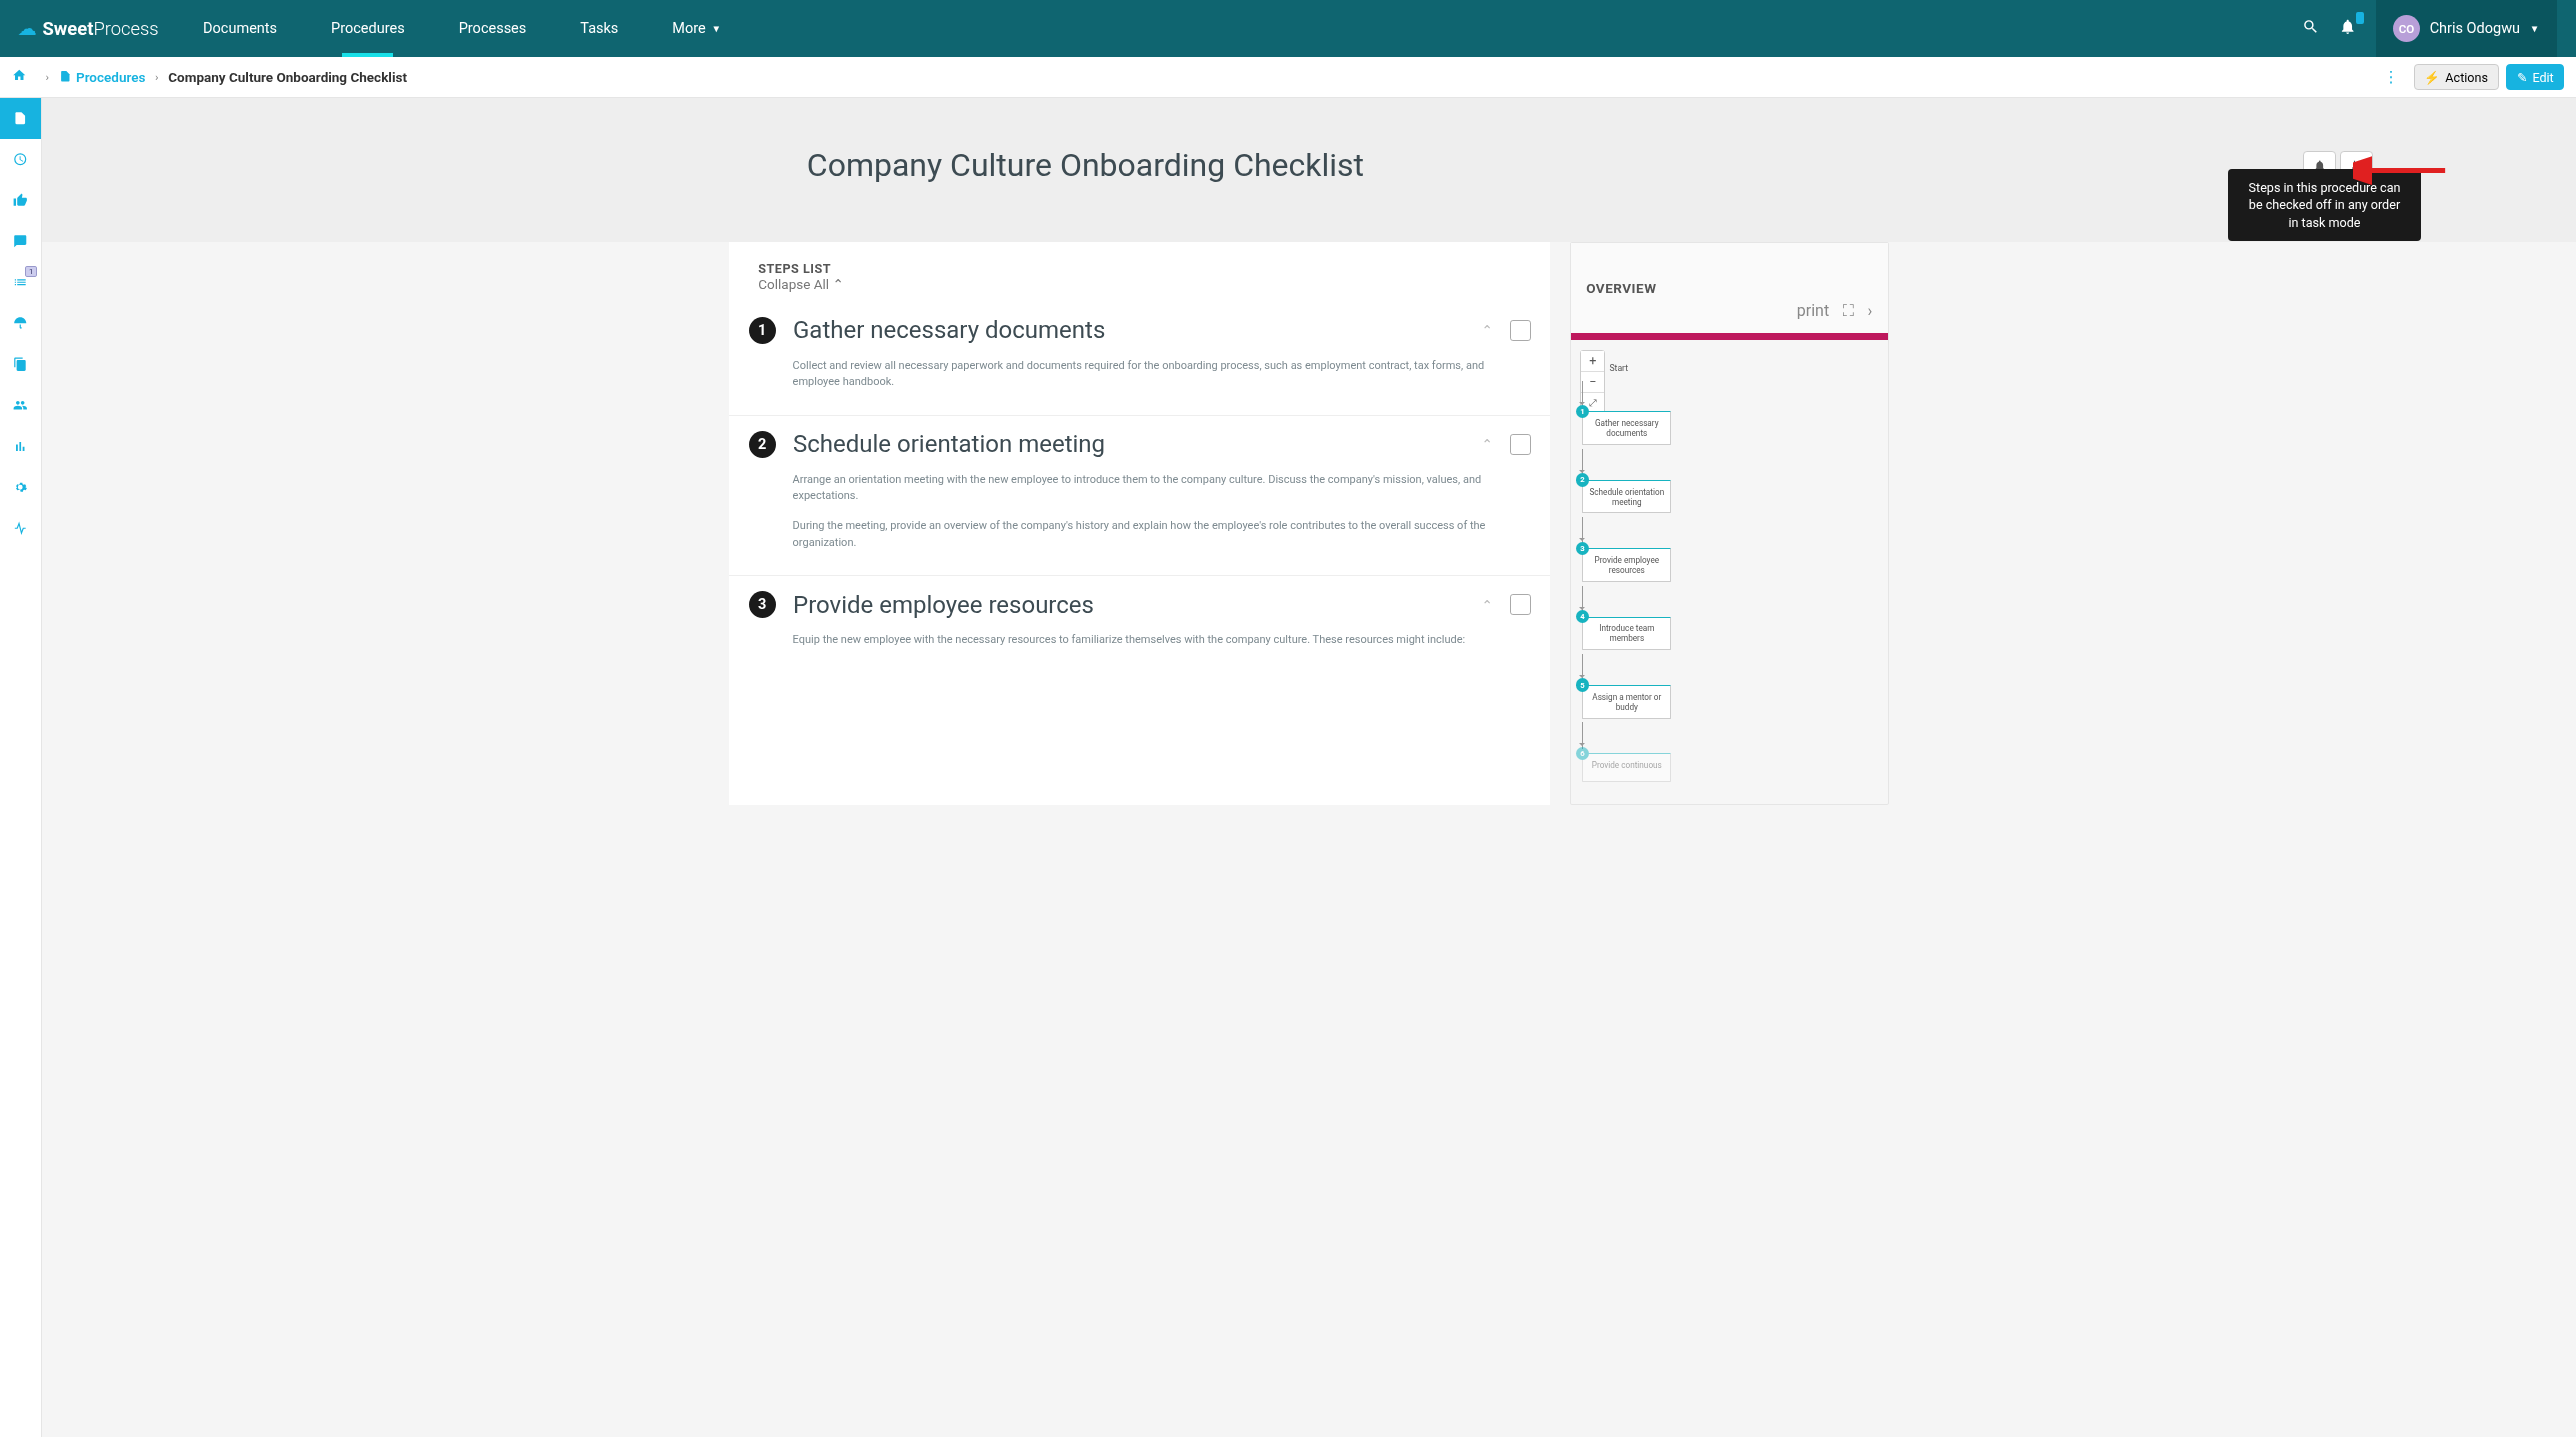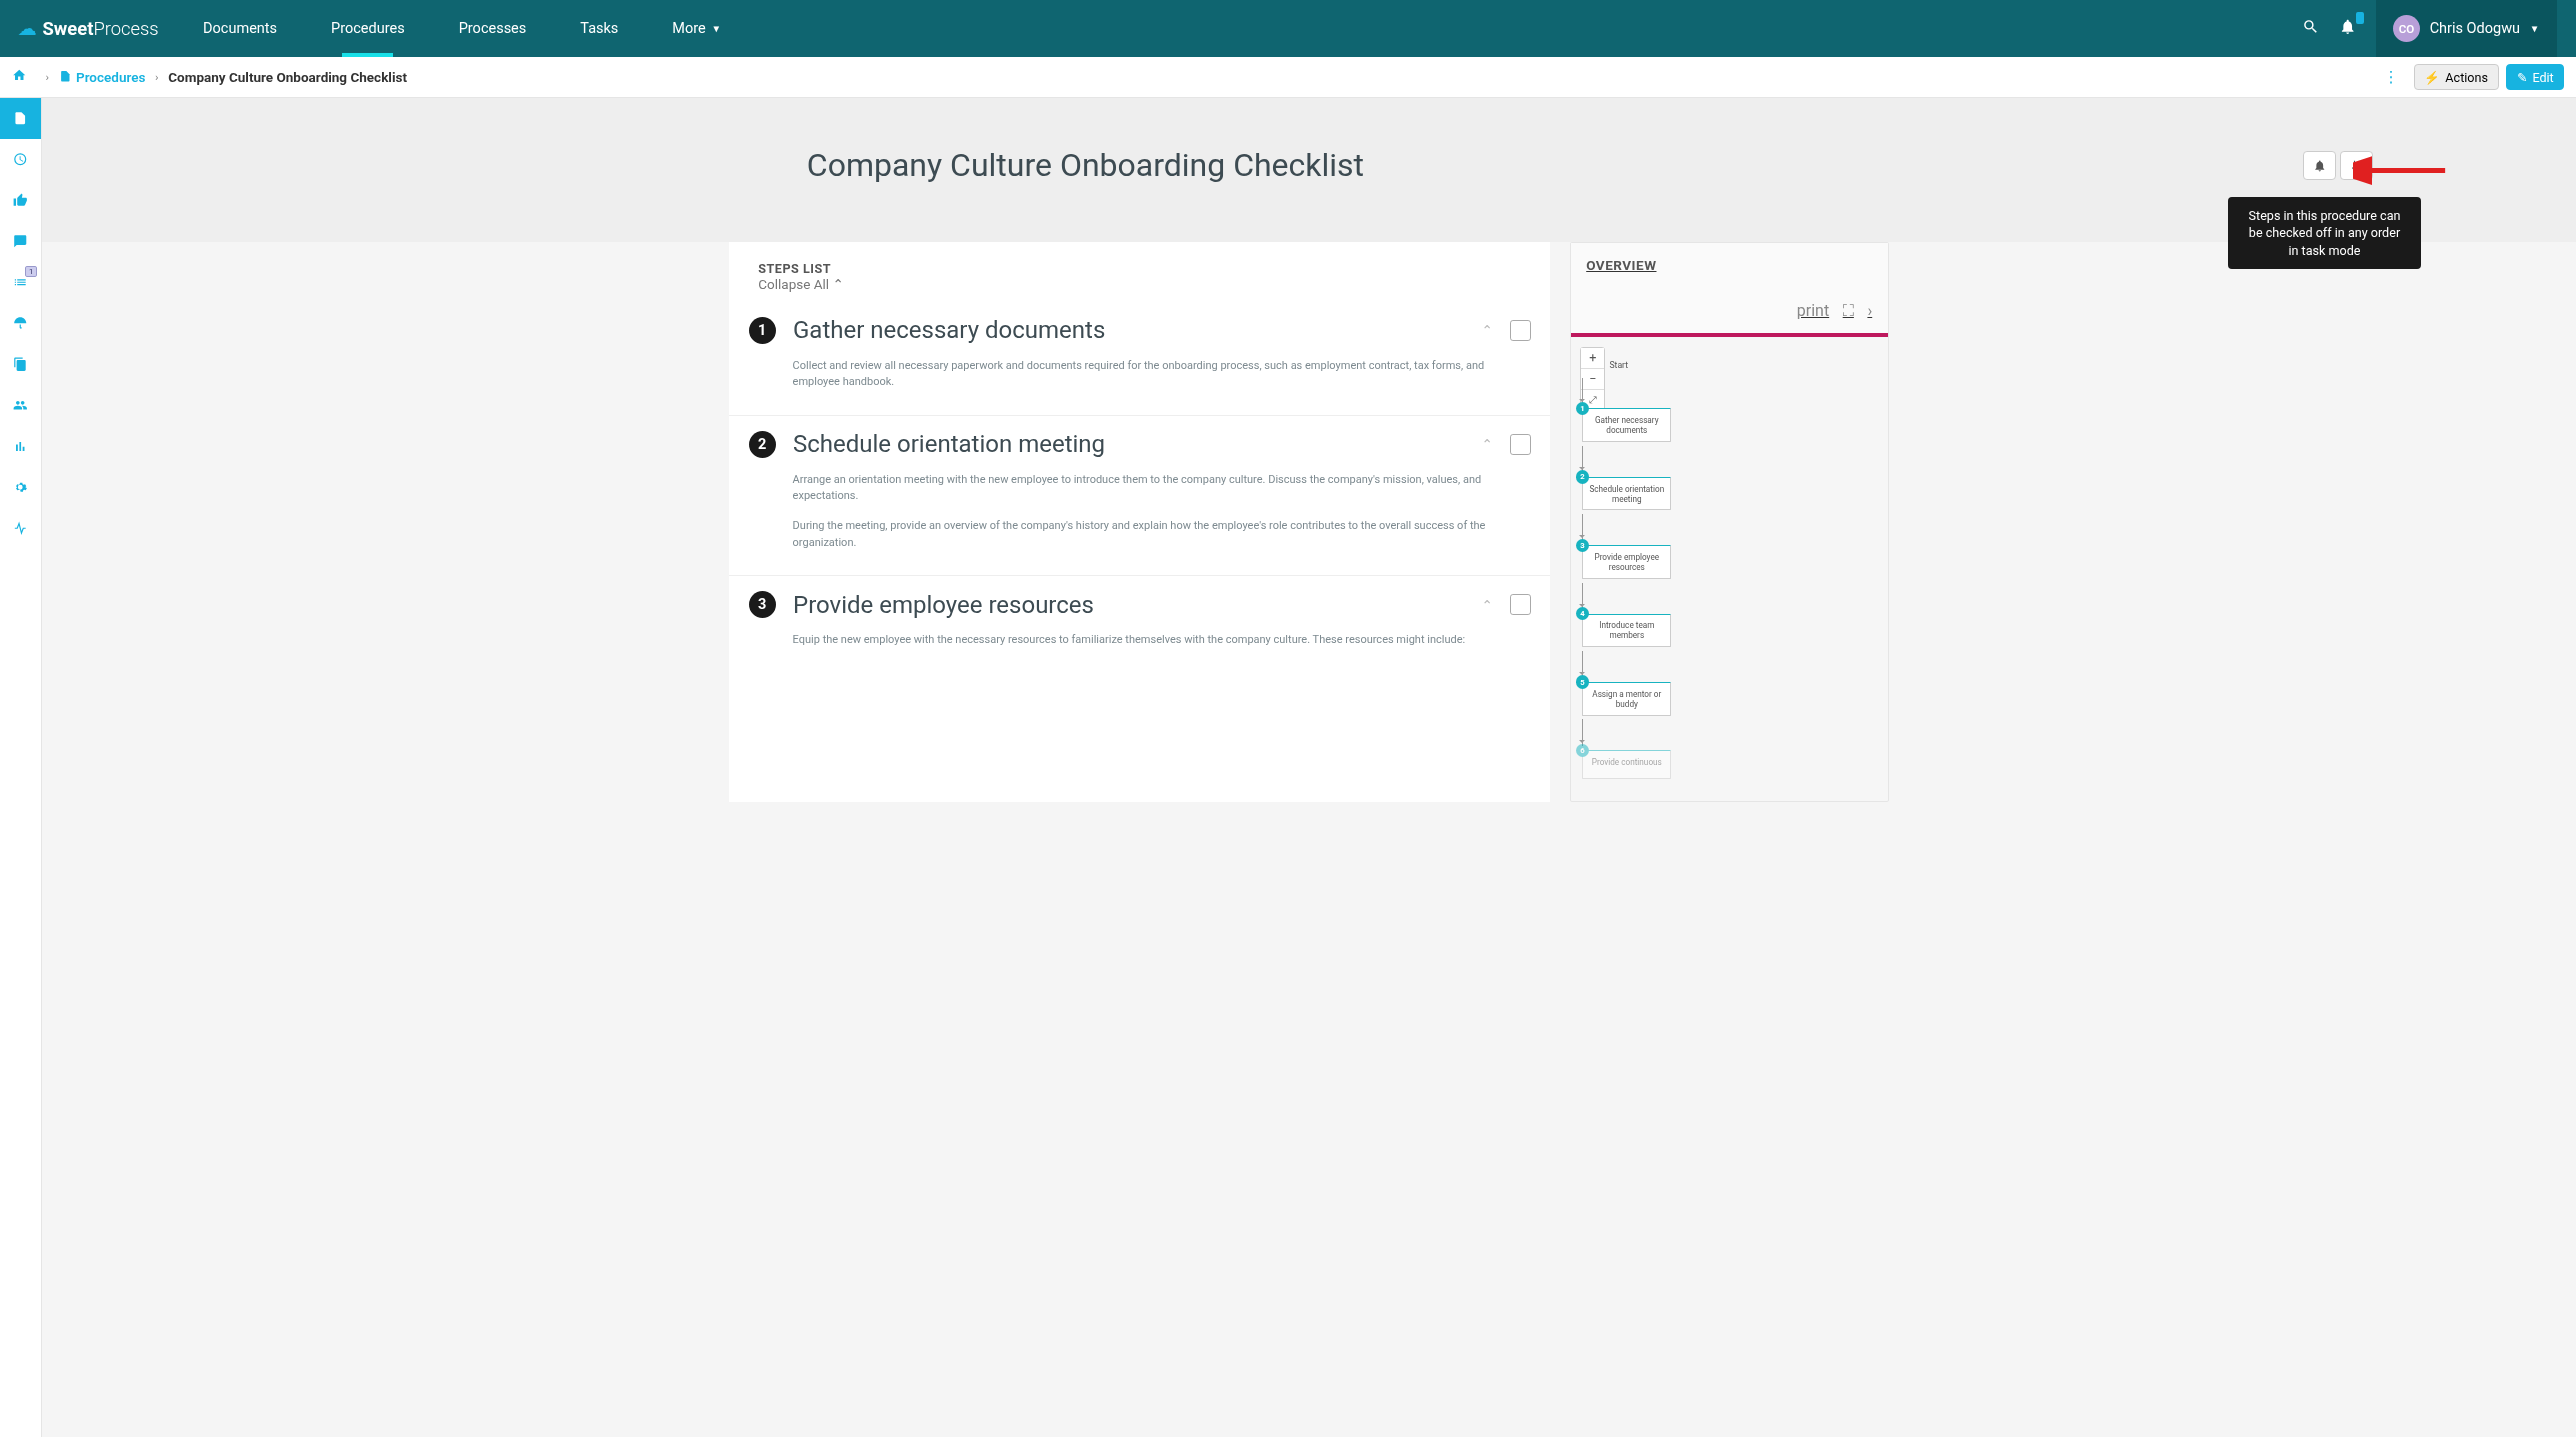--- a/index.html
+++ b/index.html
@@ -41,42 +41,42 @@
 .sidebar .sitem.first { background: #17b3e0; color: #fff; }
 .sidebar .sbadge { position: absolute; top: 3.9px; right: 3.9px; background: #cce; color: #336; font-size: 7.7px; border-radius: 1.9px; padding: 0 2.9px; border: 1px solid #99c; }
 
 
 .mainwrap { flex: 1; display: flex; flex-direction: column; }
 .titlearea { background: #eeeeee; padding: 48px 0 58px 0; position: relative; }
 .titleinner { max-width: 1043px; margin: 0 auto; padding: 0 19.3px; display: flex; }
 .pagetitle { font-size: 32px; color: #3d4b52; font-weight: 400; }
 .title-right-icons { position: absolute; right: 203px; top: 53px; display: flex; gap: 3.9px; }
 .pill-btn { background: #fff; border: 1px solid #ccc; border-radius: 3.9px; width: 33px; height: 29px; display: flex; align-items: center; justify-content: center; cursor: pointer; font-size: 13.5px; color: #555; }
-.tooltip-box { position: absolute; right: 155px; top: 99px; background: #1a1a1a; color: #fff; padding: 9.7px 15.5px; border-radius: 3.9px; font-size: 12.6px; text-align: center; width: 193px; line-height: 1.4; }
+.tooltip-box { position: absolute; right: 155px; top: 71px; background: #1a1a1a; color: #fff; padding: 9.7px 15.5px; border-radius: 3.9px; font-size: 12.6px; text-align: center; width: 193px; line-height: 1.4; }
 .arrow { position: absolute; right: 126px; top: 58px; width: 97px; pointer-events: none; }
 
 
 .content { display: flex; max-width: 1198px; margin: 0 auto; width: 100%; padding: 0 19.3px; gap: 19.3px; }
 .steps-col { flex: 1; background: #fff; padding: 0 0 39px 0; }
 .steps-header { display: flex; justify-content: space-between; padding: 19.3px 19.3px 9.7px 29px; font-size: 12.6px; color: #555; flex-direction: column; }
 .steps-header .label { font-weight: 700; letter-spacing: 0.5px; }
 .collapse-all { color: #777; cursor: pointer; font-size: 13.5px; }
 
 .step { padding: 14.5px 19.3px 24px 19.3px; border-bottom: 1px solid #eee; position: relative; }
 .step-head { display: flex; align-items: center; gap: 17.4px; }
 .step-num { width: 27px; height: 27px; border-radius: 50%; background: #1a1a1a; color: #fff; display: flex; align-items: center; justify-content: center; font-weight: 700; font-size: 14.5px; flex-shrink: 0; }
 .step-title { font-size: 24px; color: #3d4b52; font-weight: 400; flex: 1; }
 .step-chevron { color: #bbb; font-size: 13.5px; cursor: pointer; }
 .step-check { width: 21px; height: 21px; border: 1.9px solid #aaa; border-radius: 2.9px; cursor: pointer; }
 .step-body { margin-left: 44px; margin-top: 13.5px; color: #7d8a90; font-size: 11px; line-height: 1.5; }
 .step-body p + p { margin-top: 13.5px; }
 
 
 .overview-col { width: 319px; background: #f6f6f6; border: 1px solid #e5e5e5; border-radius: 1.9px; }
-.ov-header { display: flex; justify-content: space-between; padding: 13.5px 15.5px; border-bottom: 4px solid #be185d; background: #fafafa; text-decoration: underline; }
+.ov-header { display: flex; align-items: center; justify-content: space-between; padding: 13.5px 15.5px; border-bottom: 7px solid #be185d; background: #fafafa; }
 .ov-title { font-size: 13.5px; font-weight: 700; color: #555; letter-spacing: 0.5px; }
 .ov-actions { display: flex; gap: 13.5px; color: #888; font-size: 16px; align-items: center; margin-top: 44px; }
 .ov-body { padding: 11.6px; position: relative; min-height: 464px; }
 .zoom-ctrls { position: absolute; left: 9.7px; top: 9.7px; display: flex; flex-direction: column; border: 1px solid #ccc; border-radius: 2.9px; background: #fff; }
 .zoom-ctrls button { width: 23px; height: 21px; border: none; background: #fff; border-bottom: 1px solid #ddd; cursor: pointer; font-size: 12.6px; color: #555; }
 .zoom-ctrls button:last-child { border-bottom: none; font-size: 9.7px; }
 
 .flow { display: flex; flex-direction: column; align-items: flex-start; padding-top: 7.7px; }
 .flow .start { width: 17.4px; height: 17.4px; border: 1.9px solid #9cc95a; border-radius: 50%; background: #fff; }
 .flow .arrow-down { width: 1px; height: 27px; background: #999; position: relative; margin: 3.9px 0; }

